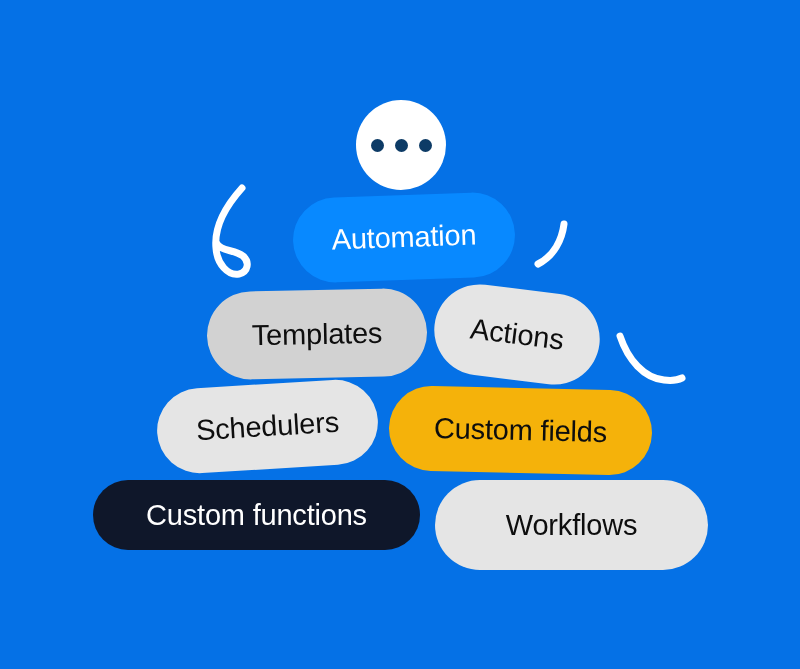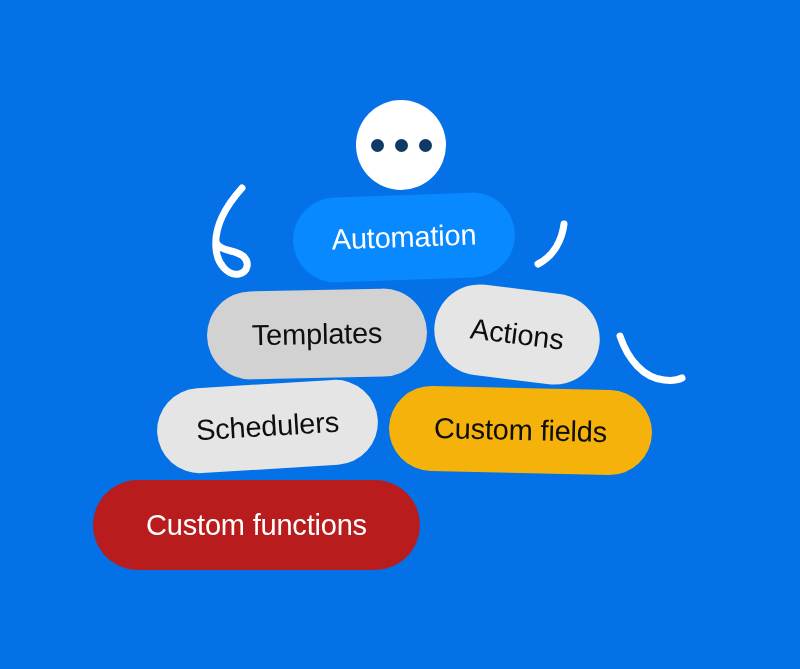--- a/index.html
+++ b/index.html
@@ -114,22 +114,22 @@
     transform: rotate(1.3deg);
     z-index: 5;
   }
   .pill-custom-fields .pill-label {
     color: #0e0e0e;
     font-size: 29px;
   }
 
   .pill-custom-functions {
     left: 93px;   top: 480px;
-    width: 327px; height: 90px;
-    background: #b91c1c;
+    width: 327px; height: 70px;
+    background: #0f172a;
     z-index: 7;
   }
   .pill-custom-functions .pill-label {
     color: #ffffff;
     font-size: 29px;
   }
 
   .pill-workflows {
     left: 435px;  top: 480px;
     width: 273px; height: 90px;
@@ -188,14 +188,17 @@
   <div class="pill pill-schedulers">
     <span class="pill-label">Schedulers</span>
   </div>
   <div class="pill pill-custom-fields">
     <span class="pill-label">Custom fields</span>
   </div>
 
   <div class="pill pill-custom-functions">
     <span class="pill-label">Custom functions</span>
   </div>
+  <div class="pill pill-workflows">
+    <span class="pill-label">Workflows</span>
+  </div>
 
 </div>
 
 </body></html>

